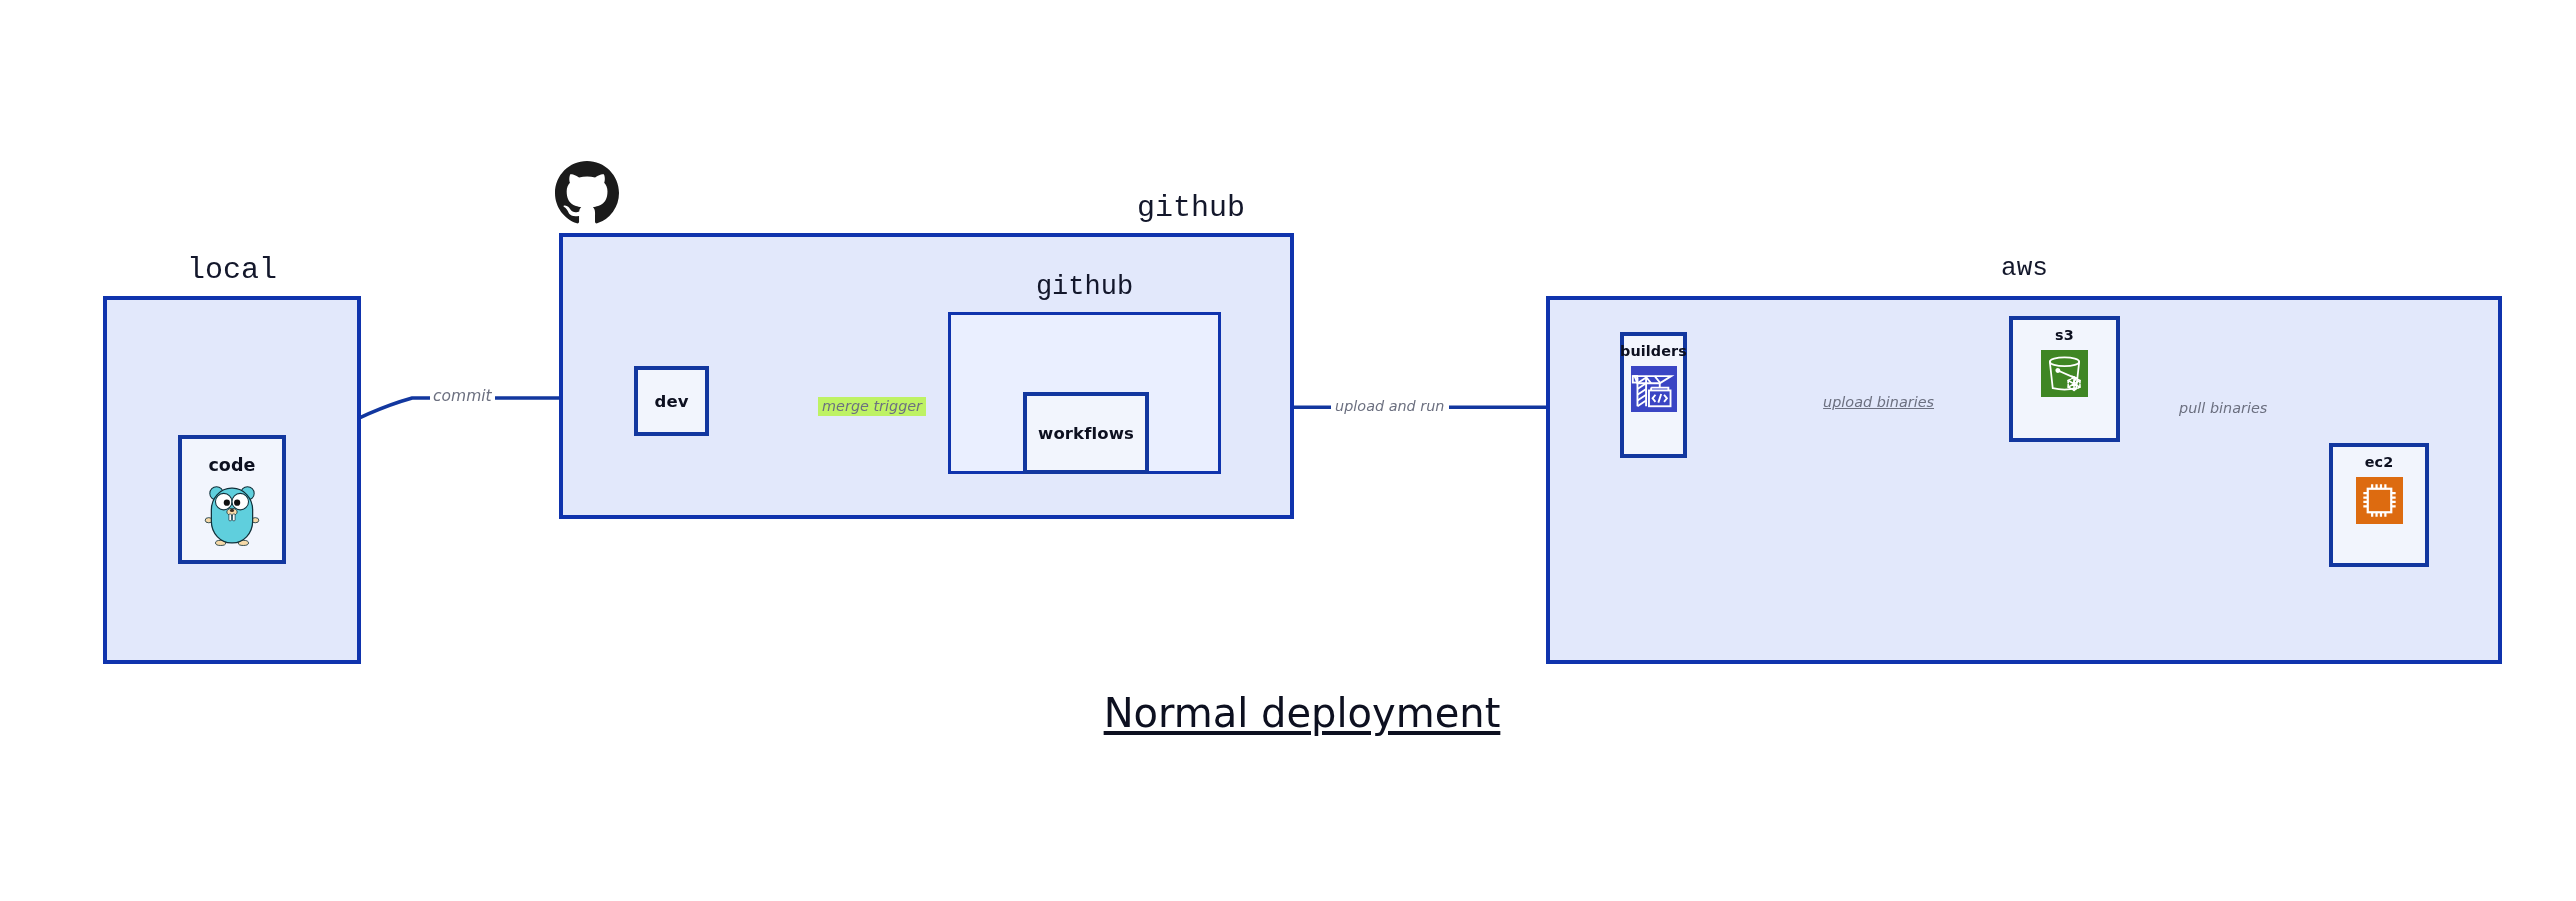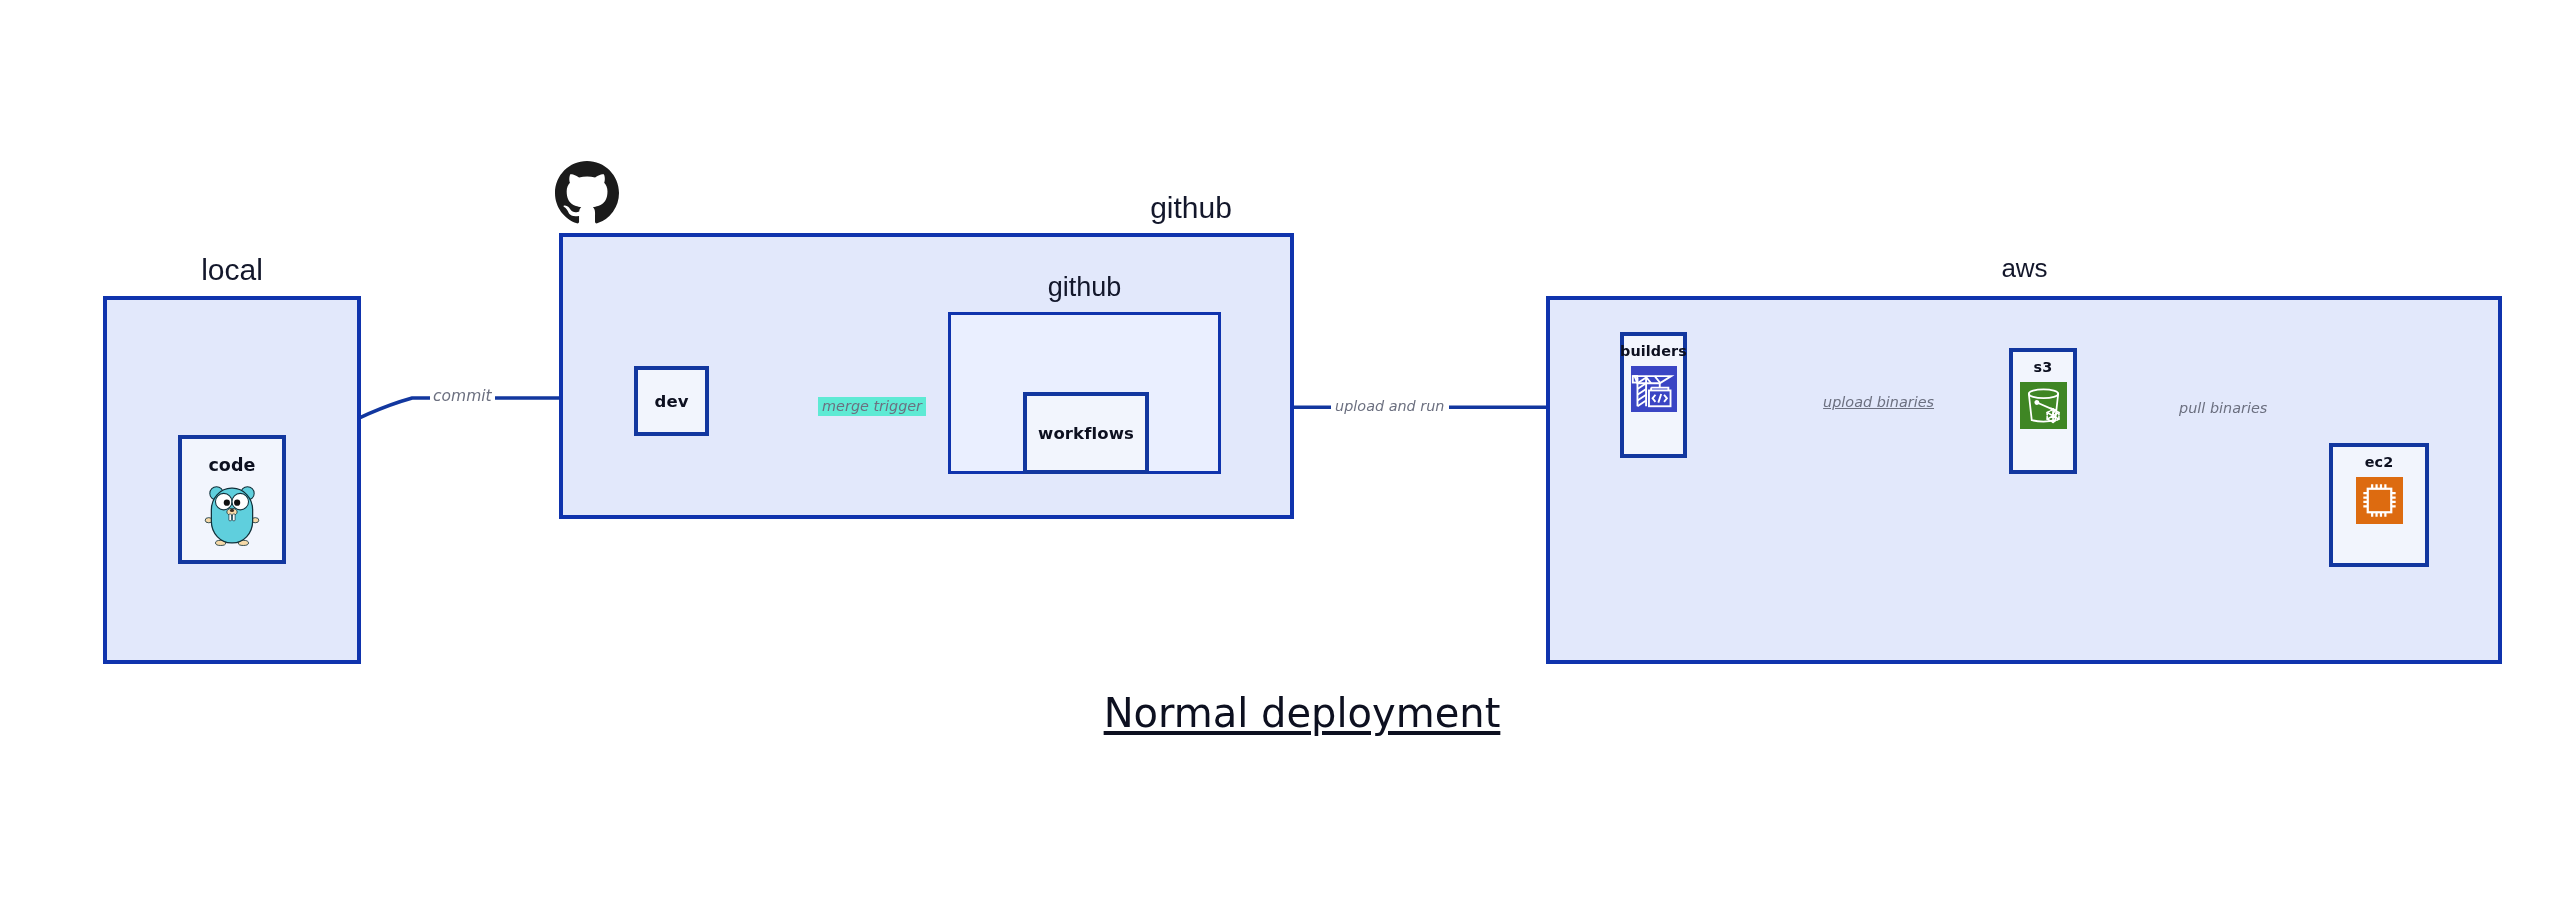--- a/index.html
+++ b/index.html
@@ -17,21 +17,21 @@
     background:#e2e8fb;
     border:4.6px solid #0f33ad;
     box-sizing:border-box;
   }
   .cluster.inner{background:#eaefff;}
   .cluster-label{
     position:absolute;
     color:#13172b;
     font-weight:400;
     white-space:nowrap;
-    font-family:Liberation Sans, sans-serif;
+    font-family:Liberation Mono, monospace;
   }
   
   .node{
     position:absolute;
     background:#f2f5fd;
     border:4.1px solid #12379f;
     box-sizing:border-box;
     display:flex;
     flex-direction:column;
     align-items:center;
@@ -172,21 +172,21 @@
           <path d="M40 24 L40 30"></path>
           <path d="M28 30 L52 30 L52 34 M28 30 L28 34"></path>
 
           <rect x="25" y="34" width="30" height="22"></rect>
           <path d="M34 40 L30 45 L34 50 M46 40 L50 45 L46 50 M42 39 L38 51"></path>
         </g>
       </svg>
     </div>
   </div>
 
-  <div class="node" style="left:2009px;top:348px;width:68px;height:126px;padding-top:7.2px;">
+  <div class="node" style="left:2009px;top:316px;width:111px;height:126px;padding-top:7.2px;">
     <div class="node-label" style="font-size:14.4px;">s3</div>
     <div class="node-icon" style="margin-top:7.2px;">
       <svg width="47" height="47" viewBox="0 0 64 64">
         <rect x="0" y="0" width="64" height="64" fill="#3f8624"></rect>
         <g fill="none" stroke="#ffffff" stroke-width="2.4" stroke-linecap="round">
 
           <path d="M12 16 L16 52 Q32 56 48 52 L52 16"></path>
           <ellipse cx="32" cy="16" rx="20" ry="6"></ellipse>
 
           <path d="M23 28 L46 38"></path>
@@ -219,21 +219,21 @@
           <path d="M10 22 L16 22 M10 28 L16 28 M10 34 L16 34 M10 40 L16 40"></path>
 
           <path d="M48 22 L54 22 M48 28 L54 28 M48 34 L54 34 M48 40 L54 40"></path>
         </g>
       </svg>
     </div>
   </div>
 
   <div class="edge-label" style="left:430px;top:387px;font-size:15.5px;padding:2.1px 3.1px;">commit</div>
 
-  <div class="edge-label on-cluster" style="left:818px;top:397px;font-size:14.4px;padding:2.1px 4.1px;background:#5eead4;">merge trigger</div>
+  <div class="edge-label on-cluster" style="left:818px;top:397px;font-size:14.4px;padding:2.1px 4.1px;background:#bef264;">merge trigger</div>
 
   <div class="edge-label" style="left:1331px;top:397px;font-size:14.4px;padding:2.1px 4.1px;">upload and run</div>
 
   <div class="edge-label on-cluster" style="left:1819px;top:393px;font-size:14.4px;padding:2.1px 4.1px;background:#e2e8fb;text-decoration:underline;">upload binaries</div>
 
   <div class="edge-label on-cluster" style="left:2175px;top:399px;font-size:14.4px;padding:2.1px 4.1px;background:#e2e8fb;">pull binaries</div>
 
   <div id="diagram-title" style="left: 0px; top: 690px; width: 2604px; text-align: center; font-size: 40px; text-decoration: none;"><span style="text-decoration: underline; text-underline-offset: 4.1px;">Normal deployment</span></div>
 
 </div>

